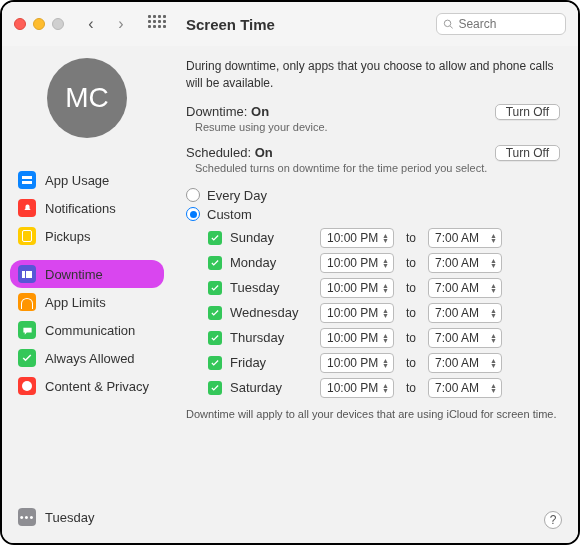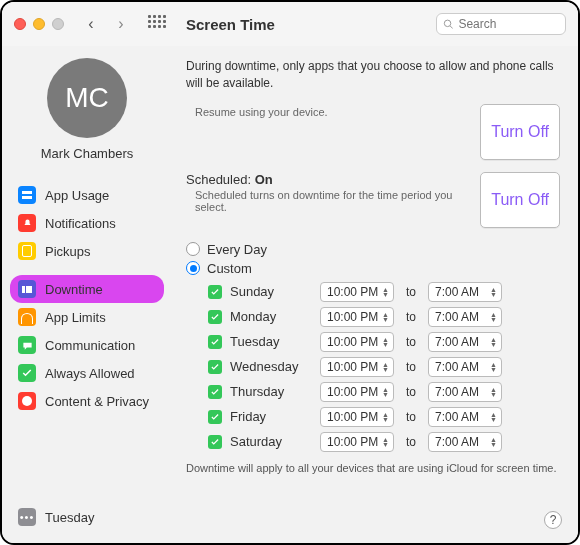--- a/index.html
+++ b/index.html
@@ -38,21 +38,21 @@
   .i-allow{background:#34c759;} .i-allow svg{width:12px;height:12px;fill:#fff;}
   .i-priv{background:#ff3b30;} .i-priv::after{content:"";width:10px;height:10px;border-radius:50%;background:#fff;}
   .i-opt{background:#8e8e93;color:#fff;font-size:11px;letter-spacing:1px;}
   .options{margin-top:auto;}
   .main{flex:1;padding:12px 18px 12px 14px;font-size:12px;color:#333;overflow:visible;}
   .desc{line-height:1.4;margin-bottom:12px;}
   .row{display:flex;align-items:flex-start;margin-bottom:4px;}
   .row-main{flex:1;}
   .lbl{font-size:13px;} .lbl b{font-weight:600;}
   .sub{font-size:11px;color:#666;margin-top:2px;padding-left:9px;}
-  .btn{background:#fff;border:1px solid #bbb;border-radius:5px;padding:18px 10px;font-size:16px;color:#8b5cf6;box-shadow:0 1px 0 rgba(0,0,0,0.05);}
+  .btn{background:#fff;border:1px solid #bbb;border-radius:5px;padding:0 10px;font-size:12px;color:#404040;box-shadow:0 1px 0 rgba(0,0,0,0.05);}
   .section{margin-bottom:12px;}
   .radio-group{margin-top:8px;margin-bottom:4px;}
   .radio{display:flex;align-items:center;gap:7px;font-size:13px;padding:2px 0;}
   .rdot{width:14px;height:14px;border-radius:50%;border:1px solid #999;background:#fff;display:flex;align-items:center;justify-content:center;}
   .rdot.on{border-color:#007aff;} .rdot.on::after{content:"";width:7px;height:7px;border-radius:50%;background:#007aff;}
   .days{margin-left:22px;display:flex;flex-direction:column;gap:5px;margin-top:2px;}
   .day{display:flex;align-items:center;gap:8px;}
   .chk{width:14px;height:14px;border-radius:3px;background:#34c759;display:flex;align-items:center;justify-content:center;}
   .chk svg{width:10px;height:10px;stroke:#fff;stroke-width:2;fill:none;}
   .dayname{width:82px;font-size:13px;}
@@ -94,21 +94,20 @@
         <line x1="11" y1="11" x2="15" y2="15" stroke-width="1.5"></line>
       </svg>
     <input placeholder="Search" style="">
   </div>
 </div>
 
 <div class="content">
   <div class="sidebar">
     <div class="avatar-wrap">
       <div class="avatar">MC</div>
-      <div class="username">Mark Chambers</div>
     </div>
     <div class="nav">
       <div class="nav-item">
         <div class="icon i-usage"></div>
         <span>App Usage</span>
       </div>
       <div class="nav-item">
         <div class="icon i-notif">
             <svg viewBox="0 0 16 16">
               <path d="M8 2a3 3 0 0 0-3 3v3l-1.5 2h9L11 8V5a3 3 0 0 0-3-3z" fill="#fff"></path>
@@ -154,20 +153,21 @@
       <div class="icon i-opt">•••</div>
       <span>Tuesday</span>
     </div>
   </div>
 
   <div class="main">
     <div class="desc">During downtime, only apps that you choose to allow and phone calls will be available.</div>
 
     <div class="section row">
       <div class="row-main">
+        <div class="lbl"><span>Downtime:</span> <b>On</b></div>
         <div class="sub">Resume using your device.</div>
       </div>
       <button class="btn">Turn Off</button>
     </div>
 
     <div class="section row">
       <div class="row-main">
         <div class="lbl"><span>Scheduled:</span> <b>On</b></div>
         <div class="sub">Scheduled turns on downtime for the time period you select.</div>
       </div>

